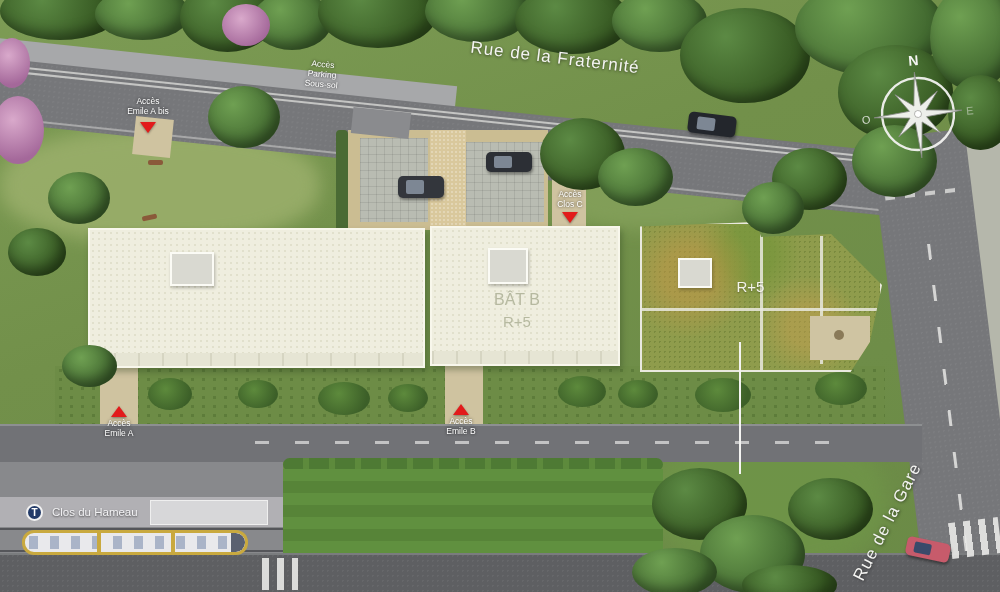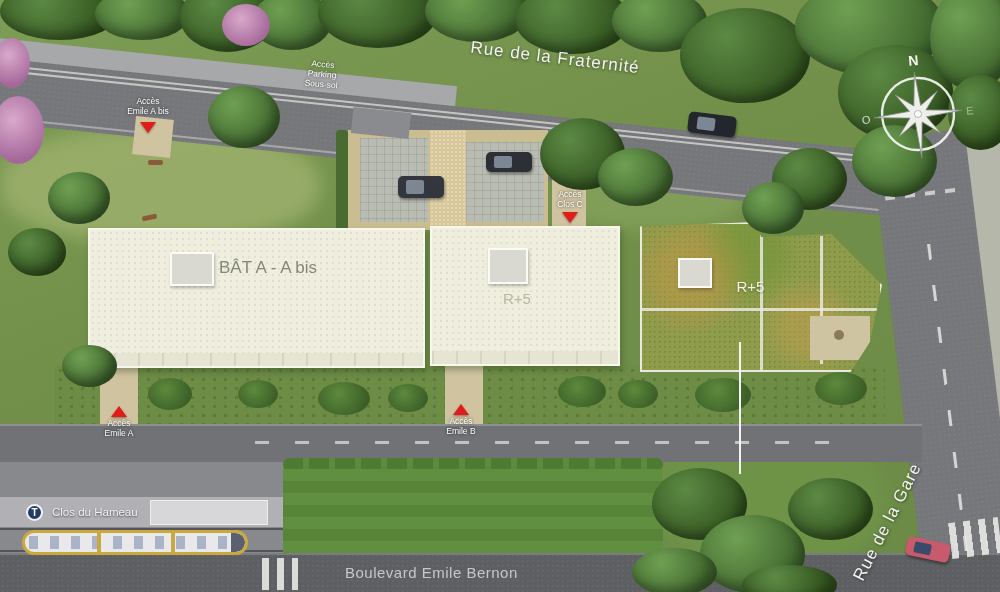--- a/index.html
+++ b/index.html
@@ -173,23 +173,23 @@
   <div id="bldg-c" style="left:640px;top:222px;width:242px;height:150px;">
     <div class="lane" style="left:118px;top:0;width:3px;height:100%;"></div>
     <div class="lane" style="left:178px;top:12px;width:3px;height:88%;"></div>
     <div class="lane" style="left:0;top:84px;width:100%;height:3px;"></div>
     <div style="left:168px;top:92px;width:60px;height:44px;background:#cfc4a2;"></div>
     <div style="left:192px;top:106px;width:10px;height:10px;border-radius:50%;background:#8a7a58;"></div>
   </div>
   <div class="roofbox" style="left:678px;top:258px;width:34px;height:30px;"></div>
 
   <div class="bldg-label" style="left:178px;top:256px;width:180px;color:#84877a;">
-    <div style="position:static;font-size:17px;">BÂT A - A bis</div>
   </div>
   <div class="bldg-label" style="left:455px;top:288px;width:124px;color:#b6b9a0;">
+    <div style="position:static;font-size:16px;">BÂT B</div>
     <div style="position:static;font-size:15px;">R+5</div>
   </div>
   <div class="bldg-label" style="left:693px;top:276px;width:115px;color:#f4f4ec;text-shadow:0 1px 2px rgba(0,0,0,.35);">
     <div style="position:static;font-size:15px;">R+5</div>
   </div>
 
   <div class="tree dk" style="left:0;top:-18px;width:120px;height:58px;"></div>
   <div class="tree" style="left:95px;top:-12px;width:95px;height:52px;"></div>
   <div class="tree dk" style="left:180px;top:-18px;width:95px;height:70px;"></div>
   <div class="tree" style="left:252px;top:-8px;width:80px;height:58px;"></div>
@@ -240,21 +240,20 @@
   </div>
   <div class="car" style="left:486px;top:152px;width:46px;height:20px;background:#2c2f35;">
     <div class="glass"></div>
   </div>
   <div class="car" style="left:906px;top:540px;width:44px;height:19px;background:#c75b6b;transform:rotate(12deg);z-index:25;">
     <div class="glass" style="background:#3a4a6a;"></div>
   </div>
 
   <div class="street" style="left:470px;top:48px;transform:rotate(7deg);z-index:22;">Rue de la Fraternité</div>
   <div class="street" style="left:812px;top:494px;width:170px;transform:rotate(-63deg);z-index:22;">Rue de la Gare</div>
-  <div id="blvd-name" style="z-index:22;">Boulevard Emile Bernon</div>
 
   <div class="acc" style="left:296px;top:60px;transform:rotate(5deg);z-index:23;">
     <div style="position:static;">Accès</div>
     <div style="position:static;">Parking</div>
     <div style="position:static;">Sous-sol</div>
   </div>
   <div class="acc" style="left:122px;top:97px;">
     <div style="position:static;">Accès</div>
     <div style="position:static;">Emile A bis</div>
   </div>

